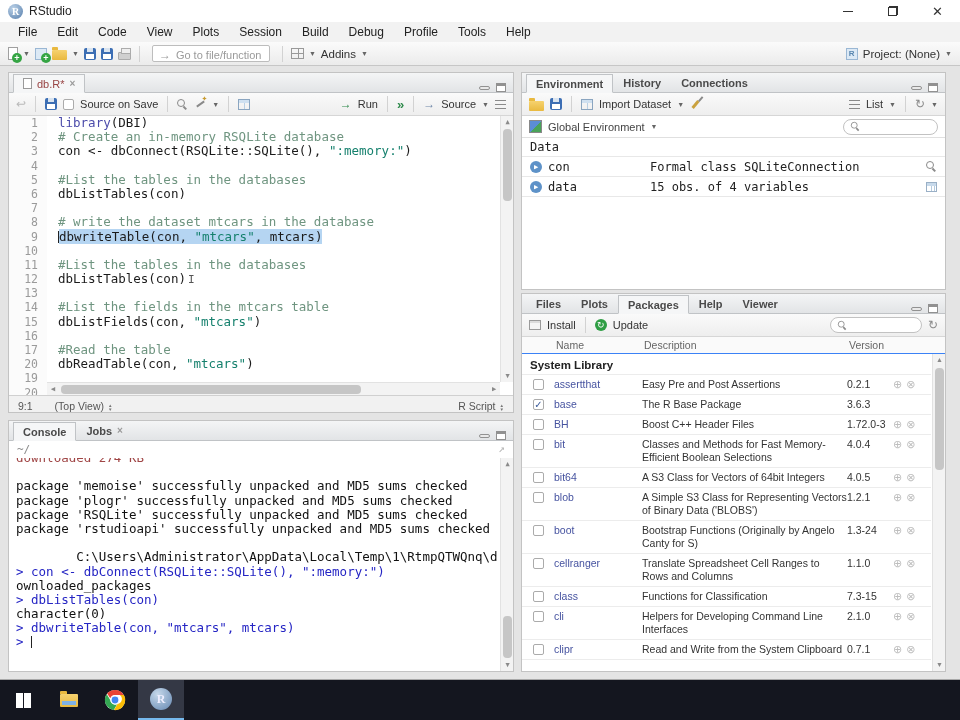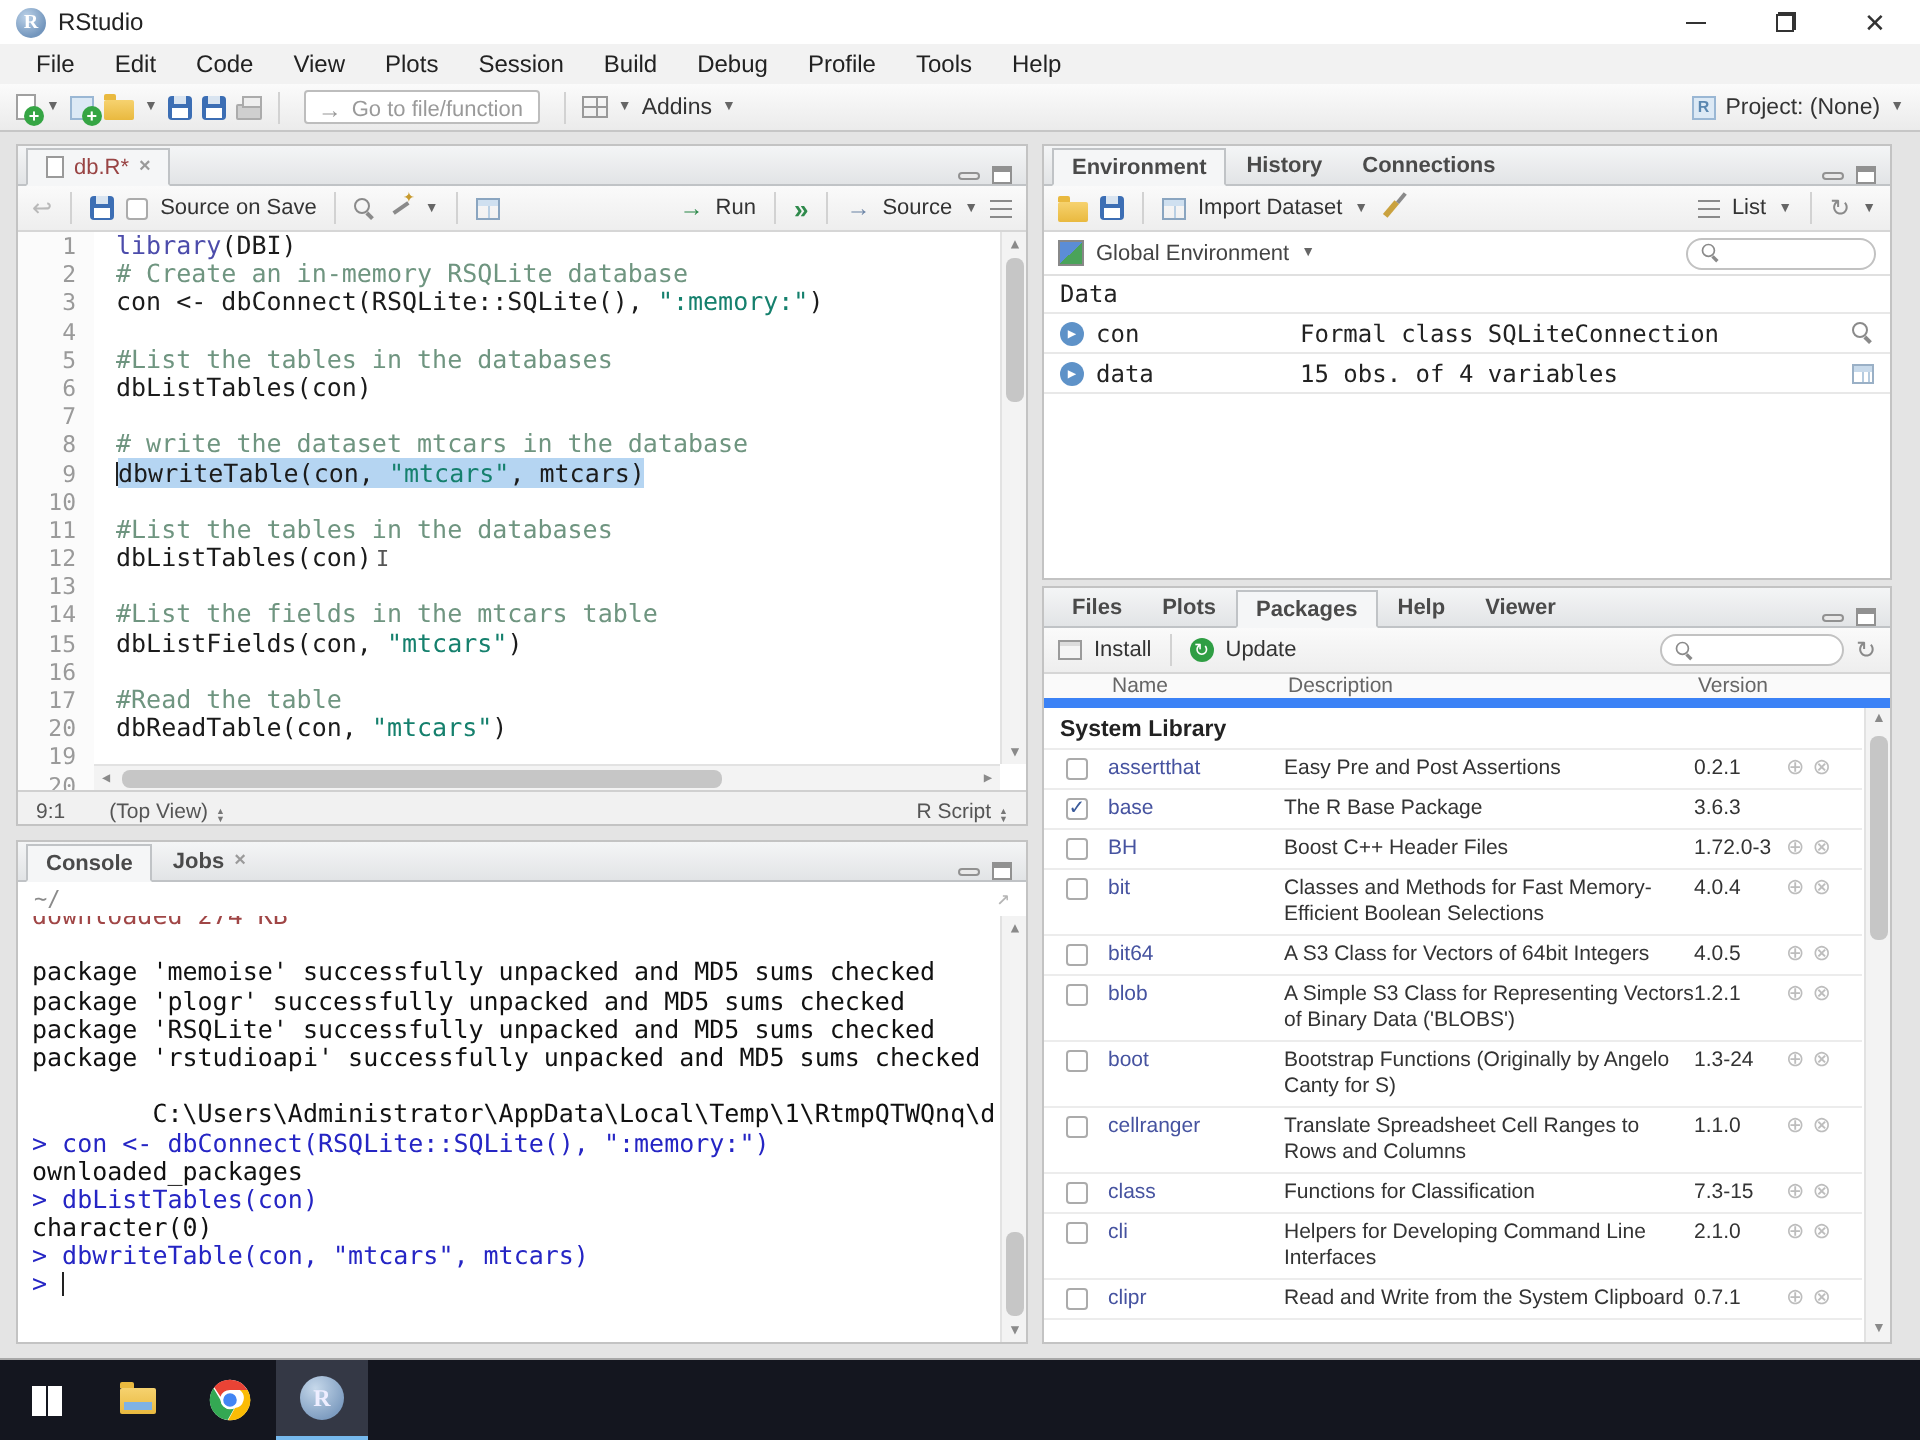--- a/index.html
+++ b/index.html
@@ -130,21 +130,21 @@
   .env-scope{height:22px;border-bottom:1px solid #e0e0e0;display:flex;align-items:center;gap:6px;padding:0 7px;font-size:11px;color:#444;flex:none}
   .cube3d{width:13px;height:13px;background:linear-gradient(135deg,#5b8dd6 50%,#4aa35a 50%);border:1px solid #888;flex:none}
   .env-section{height:19px;display:flex;align-items:center;padding-left:8px;font-family:"DejaVu Sans Mono",monospace;font-size:12px;color:#222;border-bottom:1px solid #e8e8e8;flex:none}
   .env-row{height:20px;display:flex;align-items:center;border-bottom:1px solid #e8e8e8;font-family:"DejaVu Sans Mono",monospace;font-size:12px;color:#222;padding:0 8px;gap:6px}
   .expander{width:12px;height:12px;border-radius:50%;background:#5e92c8;color:#fff;font-size:7px;line-height:12px;text-align:center;flex:none}
   .expander::before{content:"▶"}
   .env-name{width:96px;flex:none}
   .env-value{flex:1}
 
   
-  .pkg-header{height:17px;display:flex;align-items:flex-start;border-bottom:5px solid #3b82f6;background:#fafafa;font-size:10.5px;color:#666;flex:none}
+  .pkg-header{height:17px;display:flex;align-items:center;border-bottom:1px solid #3b82f6;background:#fafafa;font-size:10.5px;color:#666;flex:none}
   .pkg-header .h-name{margin-left:34px;width:88px}
   .pkg-header .h-desc{width:205px}
   .pkg-header .h-ver{width:60px}
   .pkg-body{flex:1;position:relative;overflow:hidden}
   .pkg-rows{padding-right:14px}
   .pkg-section{font-weight:bold;font-size:11.5px;color:#222;padding:5px 0 3px 8px;border-bottom:1px solid #ececec}
   .pkg-row{display:flex;align-items:flex-start;border-bottom:1px solid #ececec;padding:3px 0 3px 0;font-size:10.5px;line-height:13px}
   .pkg-row .checkbox{margin:1px 0 0 11px}
   .pkg-name{width:88px;margin-left:10px;color:#4653a0;flex:none}
   .pkg-desc{width:205px;color:#333;flex:none}

